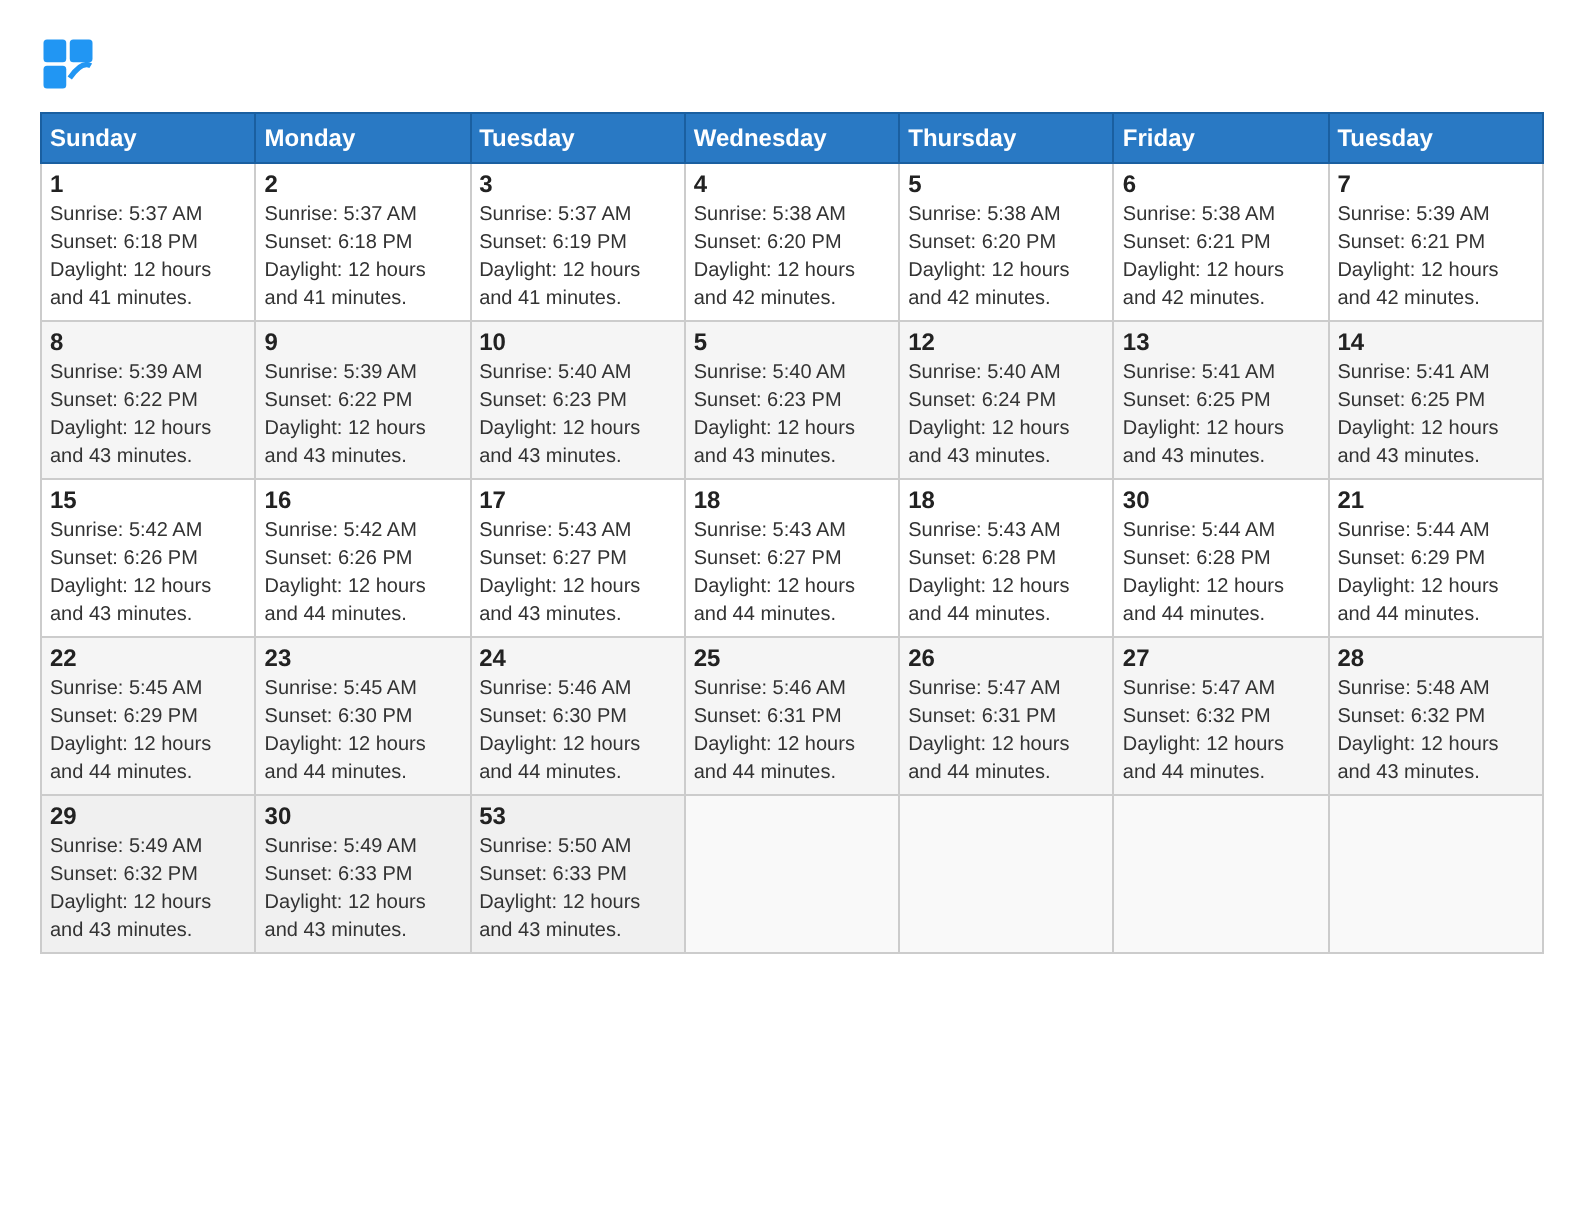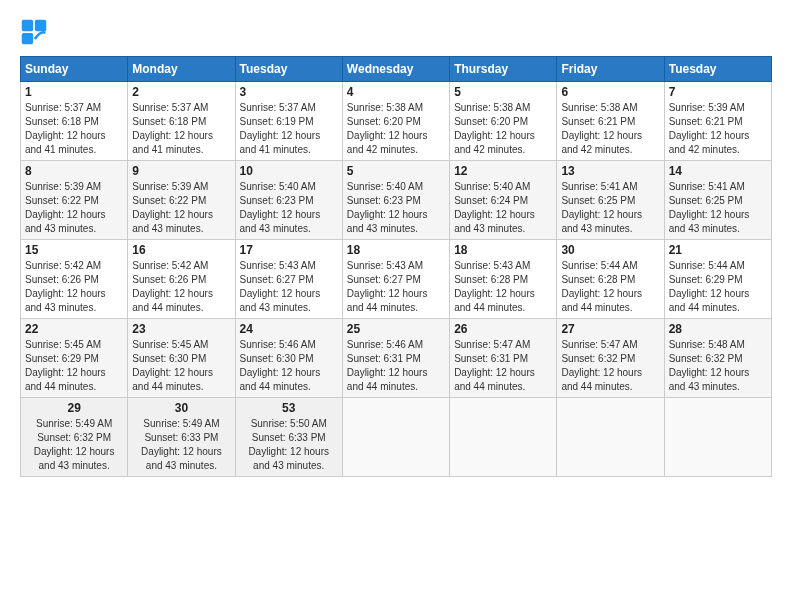--- a/index.html
+++ b/index.html
@@ -73,21 +73,20 @@
       font-size: 9.5px;
       color: #222;
       height: 78px;
       background: #fff;
     }
     .calendar tr:nth-child(even) td {
       background: #f5f5f5;
     }
     .calendar tr:last-child td {
       background: #f0f0f0;
-      text-align: center;
     }
     .day-num {
       font-size: 12px;
       font-weight: bold;
       display: block;
       margin-bottom: 2px;
     }
     .day-info {
       font-size: 10px;
       line-height: 1.4;

